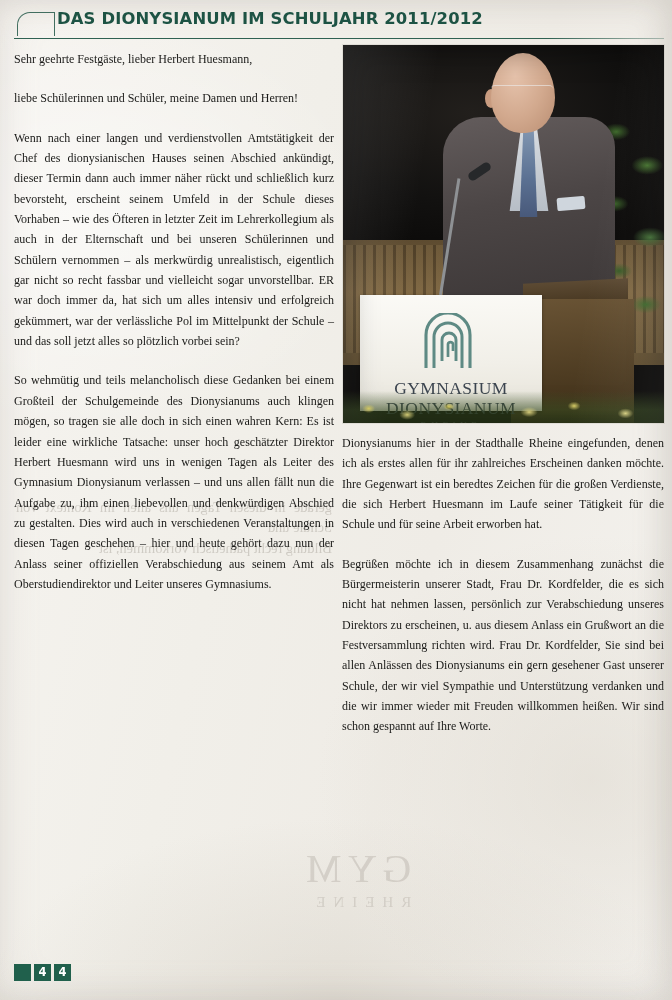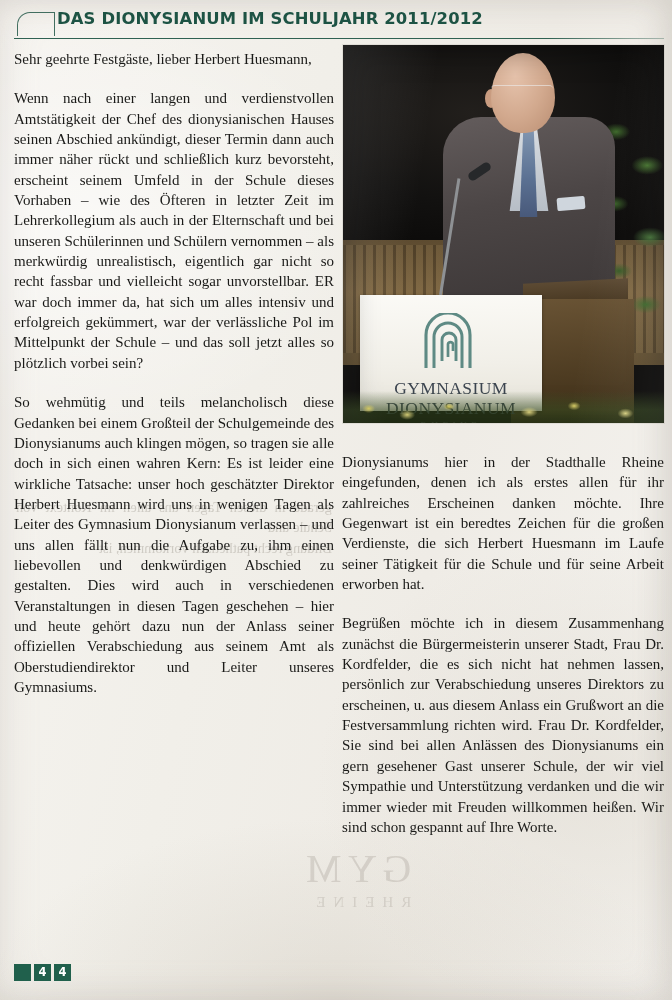--- a/index.html
+++ b/index.html
@@ -84,28 +84,28 @@
     height: 1.3px;
     background: linear-gradient(90deg, #2f6152 0%, #2f6152 82%, rgba(47,97,82,.35) 100%);
   }
 
   
   .col {
     position: absolute;
     top: 49px;
     width: 320px;
     z-index: 4;
-    font-size: 15px;
+    font-size: 12px;
     line-height: 20.35px;
     color: #1a1a18;
     text-align: justify;
     text-justify: inter-word;
   }
   .col-left  { left: 14px; }
-  .col-right { left: 342px; top: 452px; width: 322px; }
+  .col-right { left: 342px; top: 433px; width: 322px; }
 
   .col p {
     margin: 0 0 19px 0;
     text-align: justify;
     hyphens: manual;
   }
   .col p:last-child { margin-bottom: 0; }
 
   
   .ghost {
@@ -458,20 +458,21 @@
       <div class="ph-banner-city">RHEINE</div>
     </div>
 
     <div class="ph-flowers"></div>
     <div class="ph-vignette"></div>
     <div class="ph-scan"></div>
   </div>
 
   <div class="col col-left">
     <p>Sehr geehrte Festgäste, lieber Herbert Huesmann,</p>
+    <p>liebe Schülerinnen und Schüler, meine Damen und Herren!</p>
     <p>Wenn nach einer langen und verdienstvollen Amtstätigkeit der Chef des dionysianischen Hauses seinen Abschied ankündigt, dieser Termin dann auch immer näher rückt und schließlich kurz bevorsteht, erscheint seinem Umfeld in der Schule dieses Vorhaben – wie des Öfteren in letzter Zeit im Lehrerkollegium als auch in der Elternschaft und bei unseren Schülerinnen und Schülern vernommen – als merkwürdig unrealistisch, eigentlich gar nicht so recht fassbar und vielleicht sogar unvorstellbar. ER war doch immer da, hat sich um alles intensiv und erfolgreich gekümmert, war der verlässliche Pol im Mittelpunkt der Schule – und das soll jetzt alles so plötzlich vorbei sein?</p>
     <p>So wehmütig und teils melancholisch diese Gedanken bei einem Großteil der Schulgemeinde des Dionysianums auch klingen mögen, so tragen sie alle doch in sich einen wahren Kern: Es ist leider eine wirkliche Tatsache: unser hoch geschätzter Direktor Herbert Huesmann wird uns in wenigen Tagen als Leiter des Gymnasium Dionysianum verlassen – und uns allen fällt nun die Aufgabe zu, ihm einen liebevollen und denkwürdigen Abschied zu gestalten. Dies wird auch in verschiedenen Veranstaltungen in diesen Tagen geschehen – hier und heute gehört dazu nun der Anlass seiner offiziellen Verabschiedung aus seinem Amt als Oberstudiendirektor und Leiter unseres Gymnasiums.</p>
   </div>
 
   <div class="col col-right">
     <p>Dionysianums hier in der Stadthalle Rheine eingefunden, denen ich als erstes allen für ihr zahlreiches Erscheinen danken möchte. Ihre Gegenwart ist ein beredtes Zeichen für die großen Verdienste, die sich Herbert Huesmann im Laufe seiner Tätigkeit für die Schule und für seine Arbeit erworben hat.</p>
     <p>Begrüßen möchte ich in diesem Zusammenhang zunächst die Bürgermeisterin unserer Stadt, Frau Dr. Kordfelder, die es sich nicht hat nehmen lassen, persönlich zur Verabschiedung unseres Direktors zu erscheinen, u. aus diesem Anlass ein Grußwort an die Festversammlung richten wird. Frau Dr. Kordfelder, Sie sind bei allen Anlässen des Dionysianums ein gern gesehener Gast unserer Schule, der wir viel Sympathie und Unterstützung verdanken und die wir immer wieder mit Freuden willkommen heißen. Wir sind schon gespannt auf Ihre Worte.</p>
   </div>
 
   <div class="folio">

